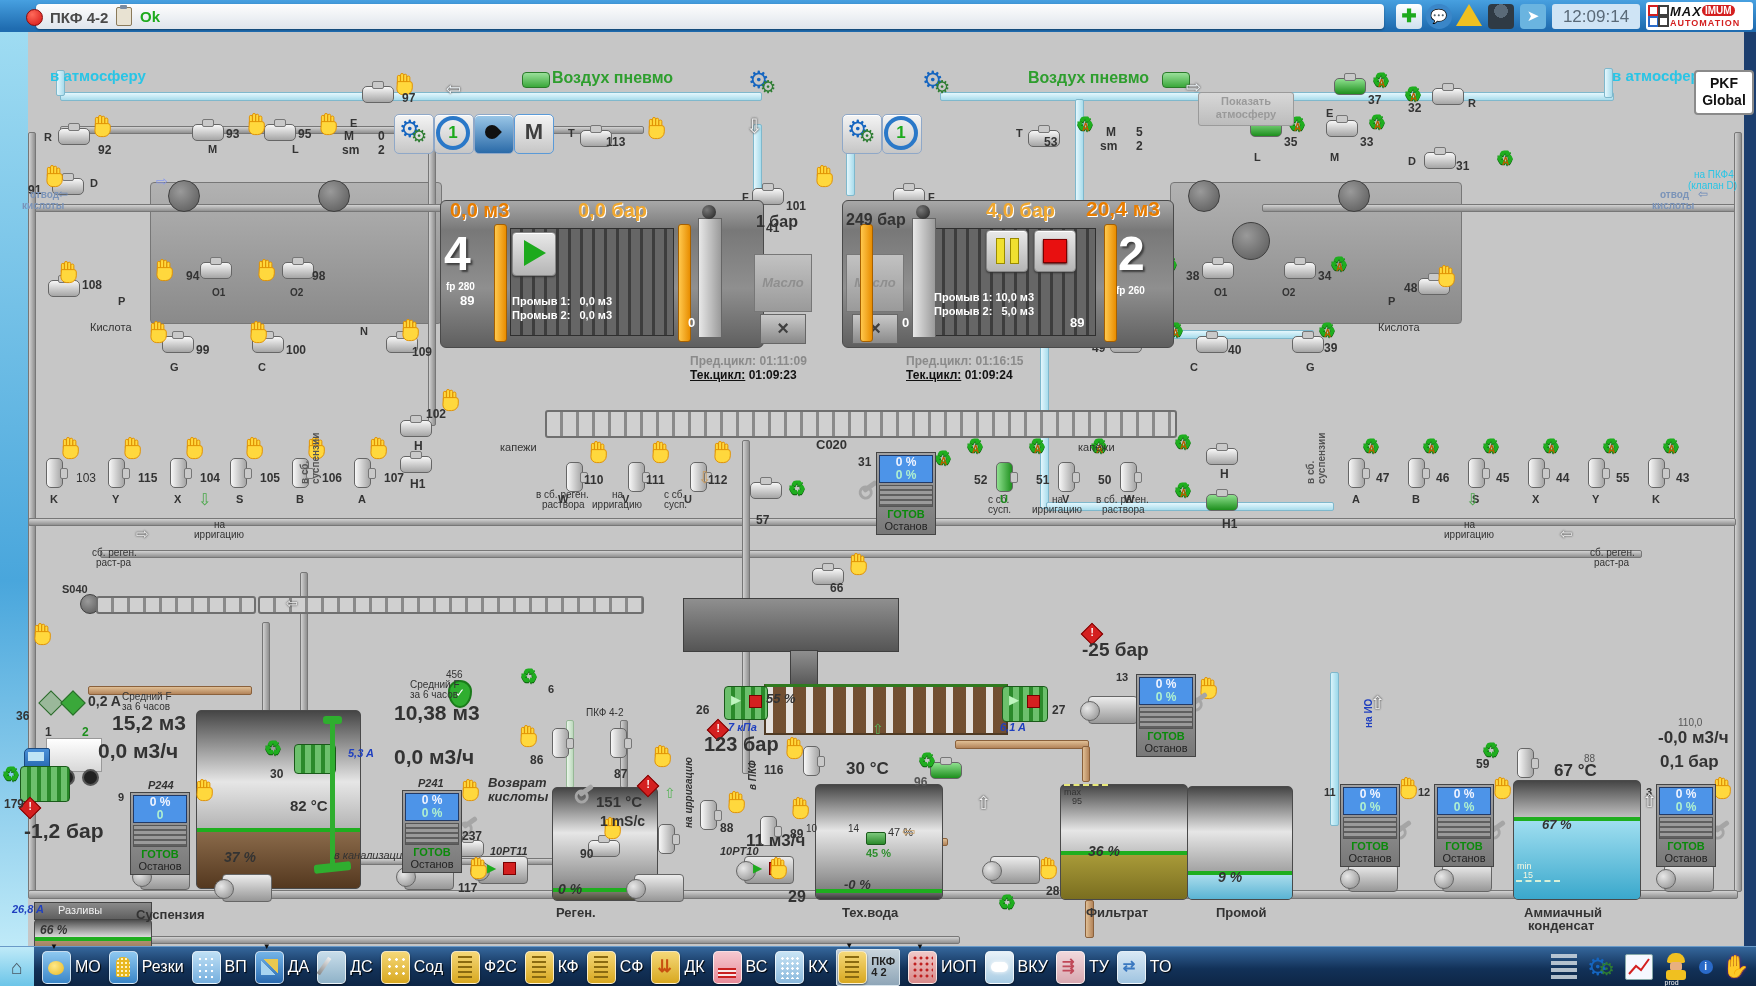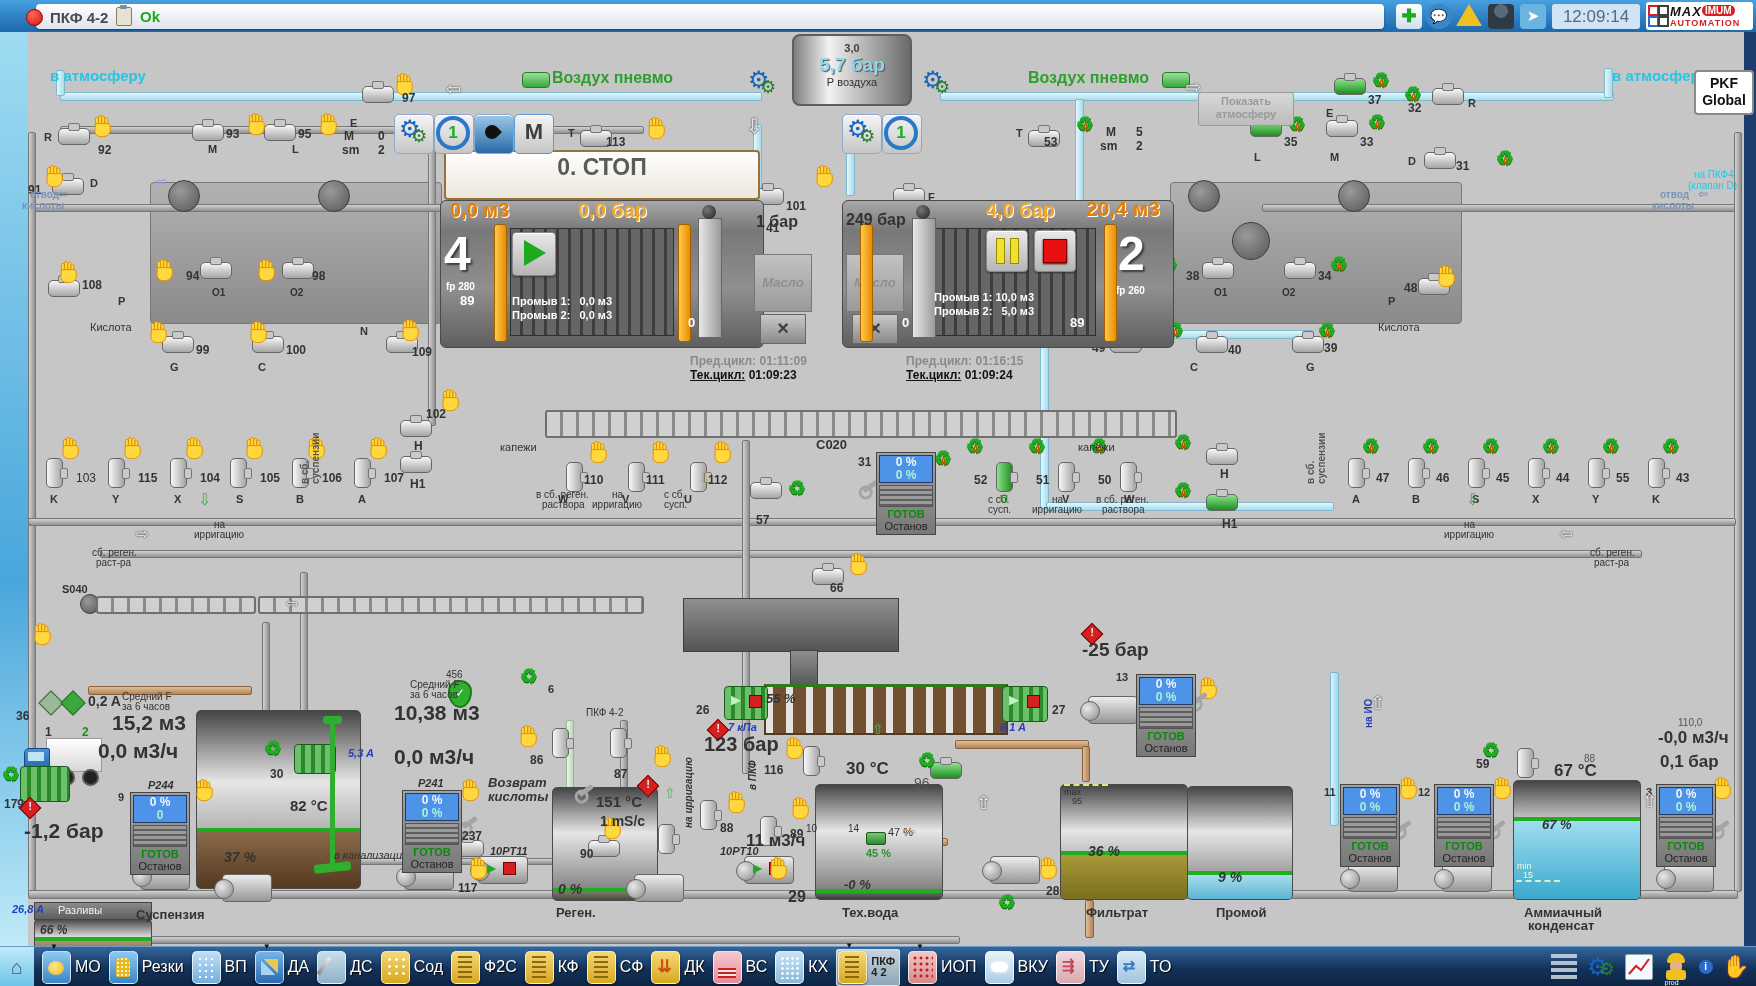--- a/index.html
+++ b/index.html
@@ -235,24 +235,20 @@
 
     <div class="bigcirc" style="left:80px;top:562px;width:18px;height:18px;z-index:2;"></div>
     <div class="conv" style="left:96px;top:564px;width:156px;height:14px;"></div>
     <div class="conv" style="left:258px;top:564px;width:382px;height:14px;"></div>
     <div class="conv" style="left:545px;top:378px;width:628px;height:24px;"></div>
     <div class="screwh" style="left:683px;top:566px;width:214px;height:52px;"></div>
     <div class="screwh" style="left:790px;top:618px;width:26px;height:36px;"></div>
     <div class="screwb" style="left:764px;top:652px;width:240px;height:46px;"></div>
 
     <div class="press" style="left:440px;top:168px;width:322px;height:146px;"></div>
-    <div class="phead" style="left:444px;top:118px;width:312px;height:46px;">
-      <div class="ph-t">0. СТОП</div>
-      <div class="ph-s"></div>
-    </div>
     <div class="lbl" style="left:450px;top:168px;font-size:20px;font-weight:bold;color:#e87d00;z-index:10;text-shadow:1px 1px 0 #fff;">0,0 м3</div>
     <div class="lbl" style="left:578px;top:168px;font-size:20px;font-weight:bold;color:#f0a830;z-index:10;text-shadow:1px 1px 0 #fff;">0,0 бар</div>
     <div class="bigno" style="left:444px;top:194px;font-size:48px;">4</div>
     <div class="lbl" style="left:446px;top:250px;font-size:10px;color:#fff;z-index:10;font-weight:bold;">fp 280</div>
     <div class="lbl" style="left:460px;top:262px;font-size:13px;color:#fff;z-index:10;font-weight:bold;">89</div>
     <div class="obar" style="left:494px;top:192px;height:116px;"></div>
     <div class="obar" style="left:678px;top:192px;height:116px;"></div>
     <div class="plates" style="left:510px;top:196px;width:162px;height:106px;"></div>
     <div class="pbtn" style="left:512px;top:200px;width:42px;height:42px;">
         <div class="tri"></div>
@@ -292,25 +288,20 @@
     <div class="lbl" style="left:1070px;top:284px;font-size:13px;color:#fff;font-weight:bold;z-index:11;">89</div>
     <div class="piston" style="left:912px;top:186px;height:118px;"></div>
     <div class="lbl" style="left:846px;top:180px;font-size:16px;font-weight:bold;z-index:10;">249 бар</div>
     <div class="oilbox" style="left:846px;top:222px;width:56px;height:56px;line-height:56px;">Масло</div>
     <div class="fan" style="left:852px;top:282px;width:44px;height:28px;">×</div>
     <div class="cyc" style="left:906px;top:322px;">
       <div class="r1"><span>Пред.цикл:</span> <span>01:16:15</span></div>
       <div class="r2"><span class="u">Тек.цикл:</span> <span>01:09:24</span></div>
     </div>
 
-    <div id="airtank">
-      <div style="font-size:11px;font-weight:bold;color:#3f3f3f;margin-top:6px;">3,0</div>
-      <div style="font-size:19px;font-weight:bold;color:#8fd8ec;text-shadow:1px 1px 1px #555;">5,7 бар</div>
-      <div style="font-size:11px;color:#2f2f2f;">Р воздуха</div>
-    </div>
     <div class="pill" style="left:522px;top:40px;"></div>
     <div class="pill" style="left:1162px;top:40px;"></div>
     <div class="btn3" style="left:394px;top:82px;width:38px;height:38px;">
         <div class="gearsb" style="left:4px;top:0;"><span class="g1">⚙</span><span class="g2">⚙</span></div>
       </div>
     <div class="btn3" style="left:434px;top:82px;width:38px;height:38px;">
         <div class="circ1">1</div>
       </div>
     <div class="btn3 oilb" style="left:474px;top:82px;width:38px;height:38px;">
         <div class="drop"></div>
@@ -597,21 +588,21 @@
       <div class="lbl" style="left: 704px; top: 702px; font-size: 20px; font-weight: bold;">123 бар</div>
       <div class="lbl" style="left: 728px; top: 690px; font-size: 11px; color: rgb(31, 63, 191); font-weight: bold; font-style: italic;">7 кПа</div>
       <div class="lbl" style="left: 720px; top: 790px; font-size: 12px; font-weight: bold;">88</div>
       <div class="lbl" style="left: 790px; top: 796px; font-size: 12px; font-weight: bold;">89</div>
       <div class="lbl" style="left: 764px; top: 732px; font-size: 12px; font-weight: bold;">116</div>
       <div class="lbl" style="left: 748px; top: 758px; font-size: 10px; font-weight: bold; font-style: italic; transform: rotate(-90deg); transform-origin: left top;">в ПКФ</div>
       <div class="lbl" style="left: 684px; top: 796px; font-size: 10px; font-weight: bold; font-style: italic; transform: rotate(-90deg); transform-origin: left top;">на ирригацию</div>
       <div class="lbl" style="left: 846px; top: 728px; font-size: 17px; font-weight: bold;">30 °C</div>
       <div class="lbl" style="left: 844px; top: 846px; font-size: 13px; font-weight: bold; font-style: italic;">-0 %</div>
       <div class="lbl" style="left: 842px; top: 874px; font-size: 13px; font-weight: bold;">Тех.вода</div>
-      <div class="lbl" style="left: 914px; top: 744px; font-size: 14px; color: rgb(85, 85, 85); font-weight: normal;">96</div>
+      <div class="lbl" style="left: 914px; top: 744px; font-size: 12px; color: rgb(85, 85, 85); font-weight: bold;">96</div>
       <div class="lbl" style="left: 806px; top: 792px; font-size: 10px;">10</div>
       <div class="lbl" style="left: 848px; top: 792px; font-size: 10px;">14</div>
       <div class="lbl" style="left: 888px; top: 795px; font-size: 11px;">47 %</div>
       <div class="lbl" style="left: 866px; top: 816px; font-size: 11px; color: rgb(46, 143, 46); font-weight: bold;">45 %</div>
       <div class="lbl" style="left: 746px; top: 800px; font-size: 17px; font-weight: bold;">11 м3/ч</div>
       <div class="lbl" style="left: 1046px; top: 853px; font-size: 12px; font-weight: bold;">28</div>
       <div class="lbl" style="left: 766px; top: 660px; font-size: 13px; font-weight: bold; font-style: italic;">55 %</div>
       <div class="lbl" style="left: 696px; top: 672px; font-size: 12px; font-weight: bold;">26</div>
       <div class="lbl" style="left: 1000px; top: 690px; font-size: 11px; color: rgb(31, 63, 191); font-weight: bold; font-style: italic;">6,1 A</div>
       <div class="lbl" style="left: 1052px; top: 672px; font-size: 12px; font-weight: bold;">27</div>

